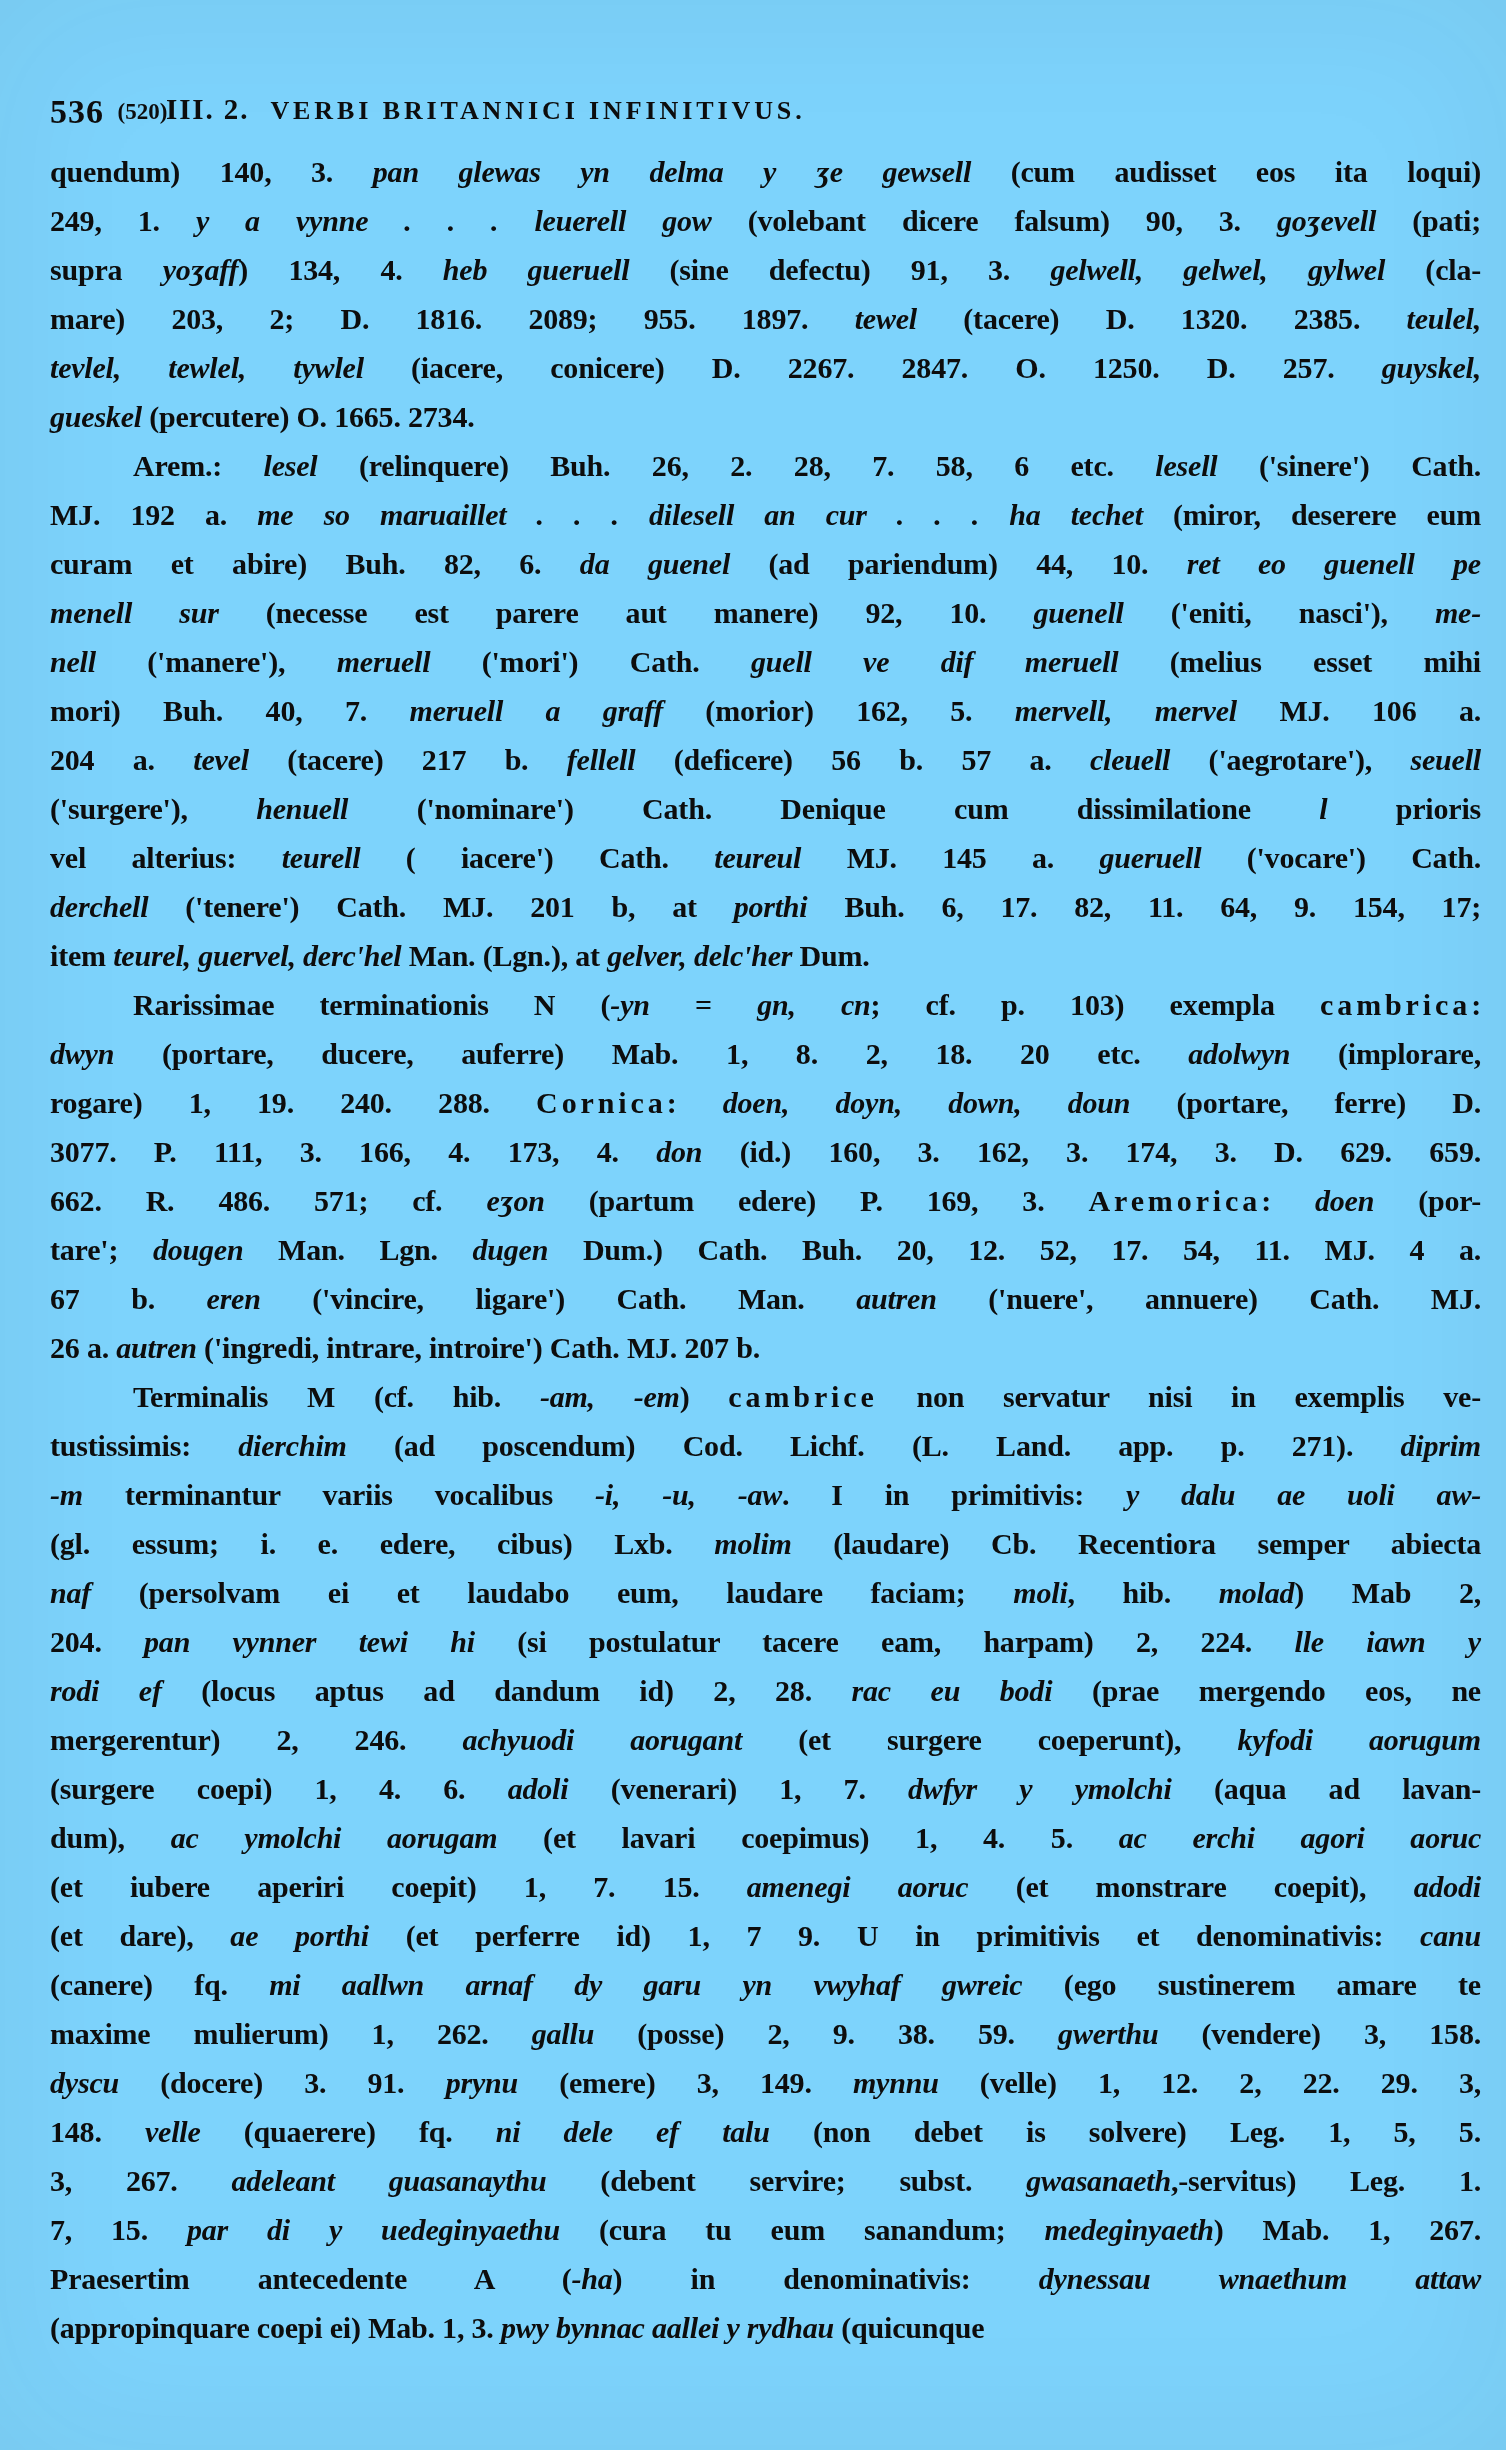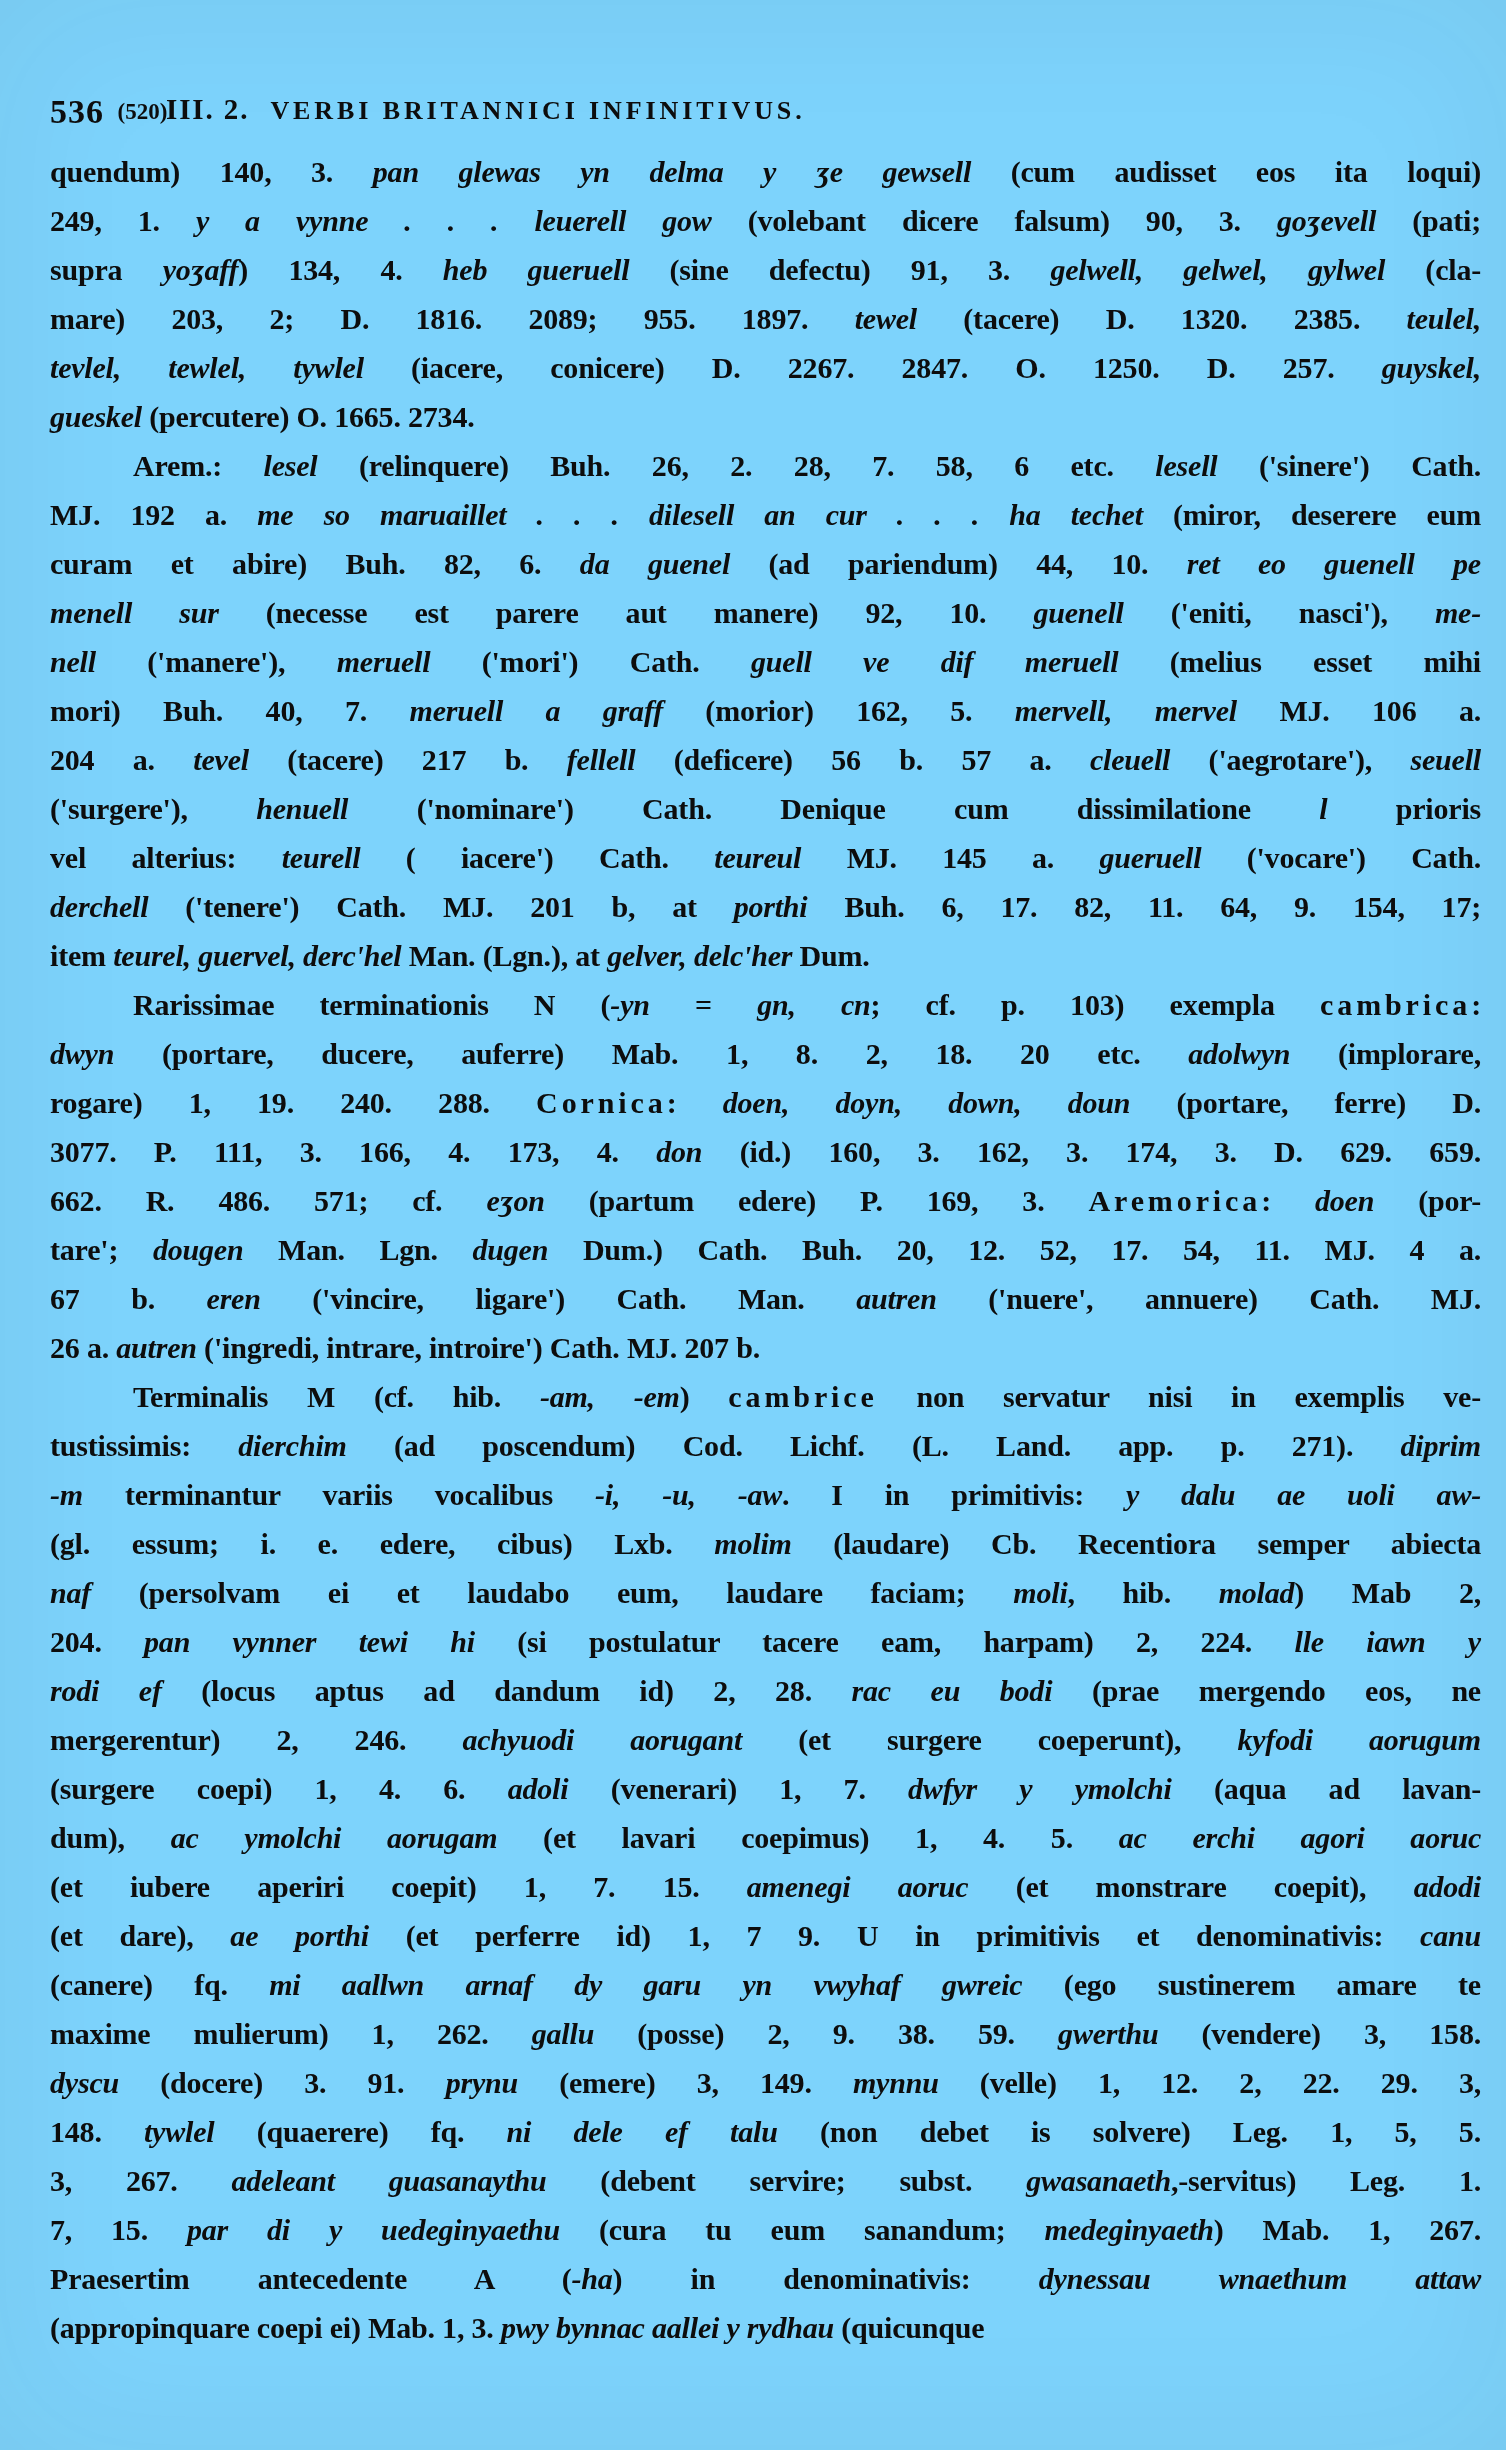--- a/index.html
+++ b/index.html
@@ -78,20 +78,20 @@
       <div class="line">204. <em>pan vynner tewi hi</em> (si postulatur tacere eam, harpam) 2, 224. <em>lle iawn y</em></div>
       <div class="line"><em>rodi ef</em> (locus aptus ad dandum id) 2, 28. <em>rac eu bodi</em> (prae mergendo eos, ne</div>
       <div class="line">mergerentur) 2, 246. <em>achyuodi aorugant</em> (et surgere coeperunt), <em>kyfodi aorugum</em></div>
       <div class="line">(surgere coepi) 1, 4. 6. <em>adoli</em> (venerari) 1, 7. <em>dwfyr y ymolchi</em> (aqua ad lavan-</div>
       <div class="line">dum), <em>ac ymolchi aorugam</em> (et lavari coepimus) 1, 4. 5. <em>ac erchi agori aoruc</em></div>
       <div class="line">(et iubere aperiri coepit) 1, 7. 15. <em>amenegi aoruc</em> (et monstrare coepit), <em>adodi</em></div>
       <div class="line">(et dare), <em>ae porthi</em> (et perferre id) 1, 7 9. U in primitivis et denominativis: <em>canu</em></div>
       <div class="line">(canere) fq. <em>mi aallwn arnaf dy garu yn vwyhaf gwreic</em> (ego sustinerem amare te</div>
       <div class="line">maxime mulierum) 1, 262. <em>gallu</em> (posse) 2, 9. 38. 59. <em>gwerthu</em> (vendere) 3, 158.</div>
       <div class="line"><em>dyscu</em> (docere) 3. 91. <em>prynu</em> (emere) 3, 149. <em>mynnu</em> (velle) 1, 12. 2, 22. 29. 3,</div>
-      <div class="line">148. <em>tywlel</em> (quaerere) fq. <em>ni dele ef talu</em> (non debet is solvere) Leg. 1, 5, 5.</div>
+      <div class="line">148. <em>velle</em> (quaerere) fq. <em>ni dele ef talu</em> (non debet is solvere) Leg. 1, 5, 5.</div>
       <div class="line">3, 267. <em>adeleant guasanaythu</em> (debent servire; subst. <em>gwasanaeth</em>,-servitus) Leg. 1.</div>
       <div class="line">7, 15. <em>par di y uedeginyaethu</em> (cura tu eum sanandum; <em>medeginyaeth</em>) Mab. 1, 267.</div>
       <div class="line">Praesertim antecedente A (<em>-ha</em>) in denominativis: <em>dynessau wnaethum attaw</em></div>
       <div class="line end">(appropinquare coepi ei) Mab. 1, 3. <em>pwy bynnac aallei y rydhau</em> (quicunque</div>
     </div>
 </div>
 
 
 </body></html>

